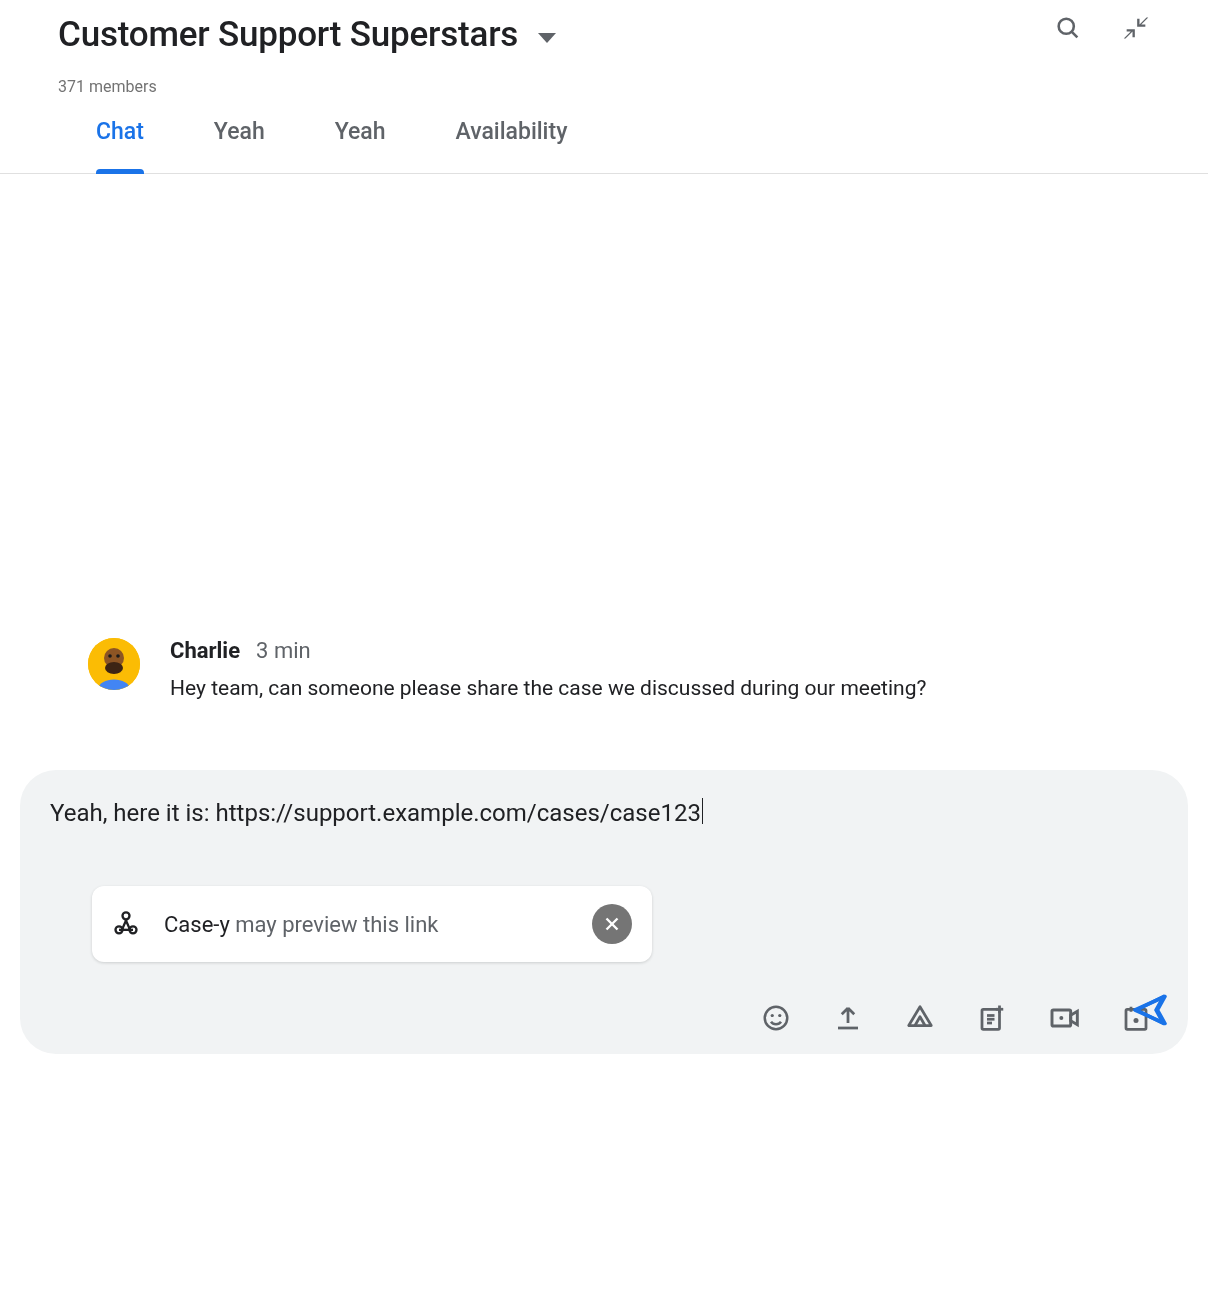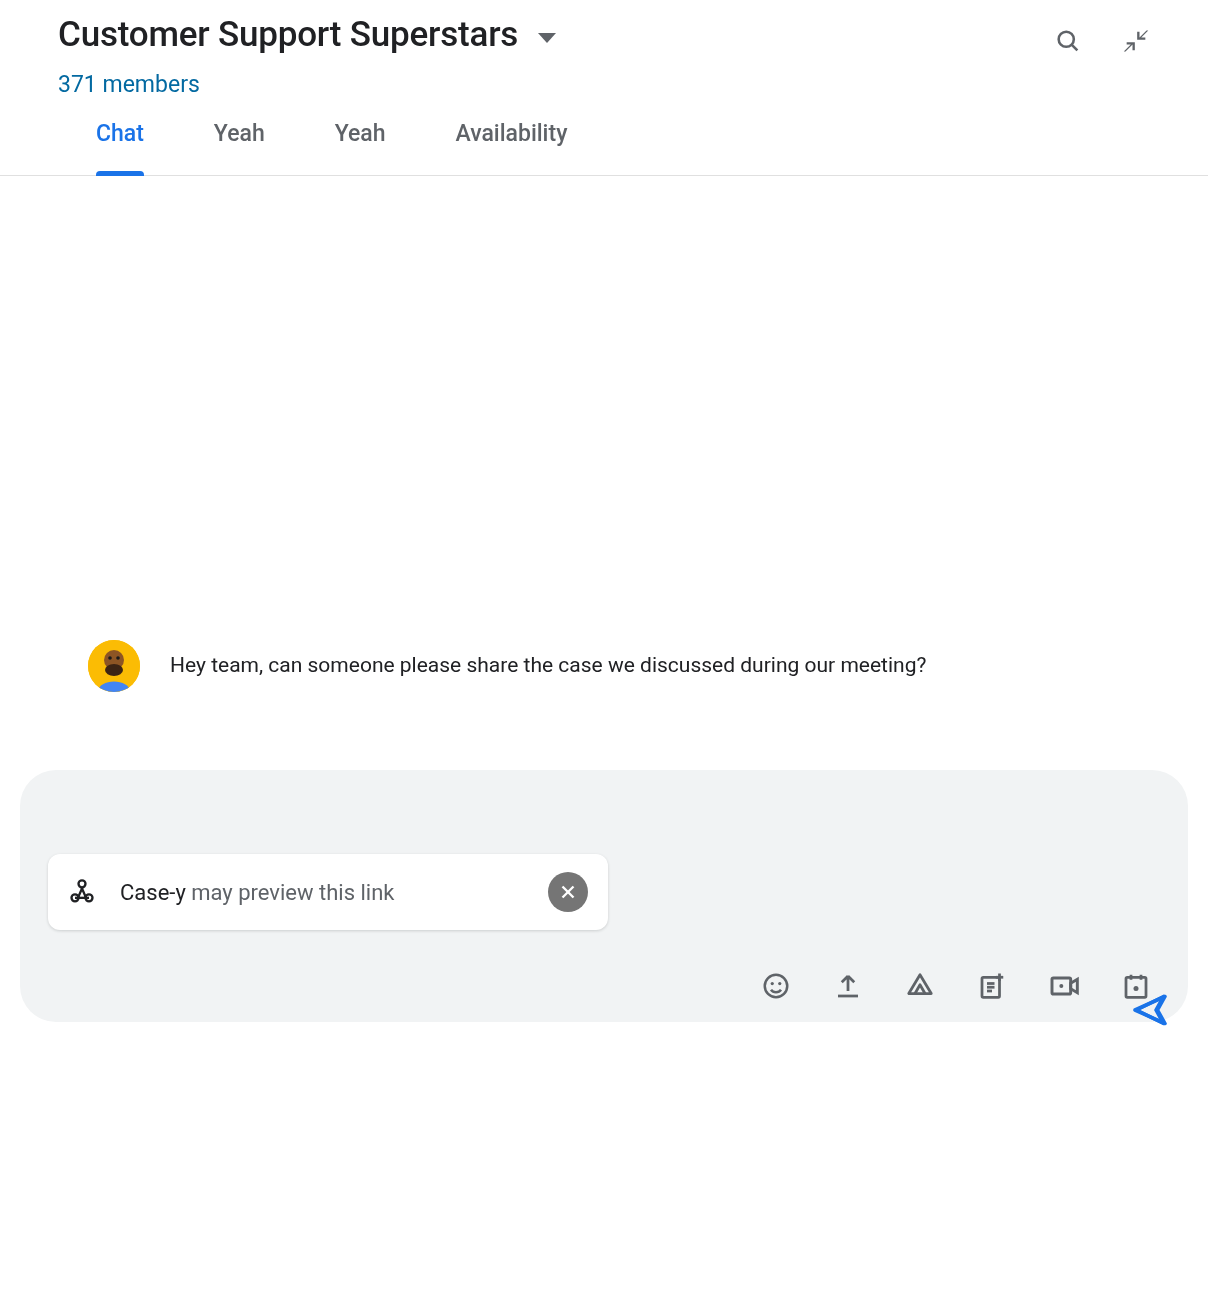--- a/index.html
+++ b/index.html
@@ -9,21 +9,21 @@
     width: 1208px;
     height: 1290px;
     overflow: hidden;
     color: #202124;
   }
   .header {
     padding: 14px 58px 0 58px;
   }
   .title-row {
     display: flex;
-    align-items: flex-end;
+    align-items: flex-start;
     justify-content: space-between;
   }
   .title-left {
     display: flex;
     align-items: center;
     gap: 20px;
   }
   .room-title {
     font-size: 35px;
     font-weight: 500;
@@ -43,23 +43,23 @@
     gap: 40px;
     padding-right: 0;
   }
   .icon-btn {
     width: 28px; height: 28px;
     display: flex; align-items: center; justify-content: center;
     cursor: pointer;
     color: #5f6368;
   }
   .subtitle {
-    font-size: 23px;
-    color: #0369a1;
-    margin-top: 16px;
+    font-size: 16px;
+    color: #737373;
+    margin-top: 22px;
     font-weight: 400;
   }
   .tabs {
     display: flex;
     gap: 70px;
     margin-top: 22px;
     padding-left: 38px;
   }
   .tab {
     font-size: 23px;
@@ -163,20 +163,21 @@
     background: #fff;
     border-radius: 12px;
     box-shadow: 0 1px 3px rgba(60,64,67,0.2);
     margin-top: 56px;
     display: inline-flex;
     align-items: center;
     padding: 18px 20px;
     gap: 24px;
     max-width: 560px;
     width: 560px;
+    margin-left: 44px;
   }
   .preview-left {
     display: flex;
     align-items: center;
     gap: 24px;
   }
   .preview-icon {
     width: 28px; height: 28px;
     color: #202124;
   }
@@ -263,27 +264,34 @@
       <svg viewBox="0 0 52 52">
         <rect width="52" height="52" fill="#fbbc04"></rect>
         <circle cx="26" cy="20" r="10" fill="#8d5524"></circle>
         <ellipse cx="26" cy="30" rx="9" ry="6" fill="#3c2414"></ellipse>
         <circle cx="22" cy="18" r="1.8" fill="#1a1a1a"></circle>
         <circle cx="30" cy="18" r="1.8" fill="#1a1a1a"></circle>
         <path d="M10 52 C10 38 42 38 42 52 Z" fill="#4285f4"></path>
       </svg>
     </div>
     <div class="msg-body">
+      <div class="msg-head">
+        <span class="msg-author">Charlie</span>
+        <span class="msg-time">3 min</span>
+      </div>
       <div class="msg-text">Hey team, can someone please share the case we discussed during our meeting?</div>
     </div>
   </div>
 </div>
 
 <div class="composer-wrap">
   <div class="composer">
+    <div class="compose-input">
+      <span>Yeah, here it is: https://support.example.com/cases/case123</span><span class="caret"></span>
+    </div>
 
     <div class="preview-chip">
       <div class="preview-left">
         <span class="preview-icon">
           <svg viewBox="0 0 24 24" width="28" height="28" fill="none" stroke="currentColor" stroke-width="2">
             <circle cx="6" cy="17" r="3"></circle>
             <circle cx="18" cy="17" r="3"></circle>
             <circle cx="12" cy="5" r="3"></circle>
             <path d="M9 17c0-3 3-6 3-9"></path>
             <path d="M15 17c0-3-3-6-3-9"></path>

